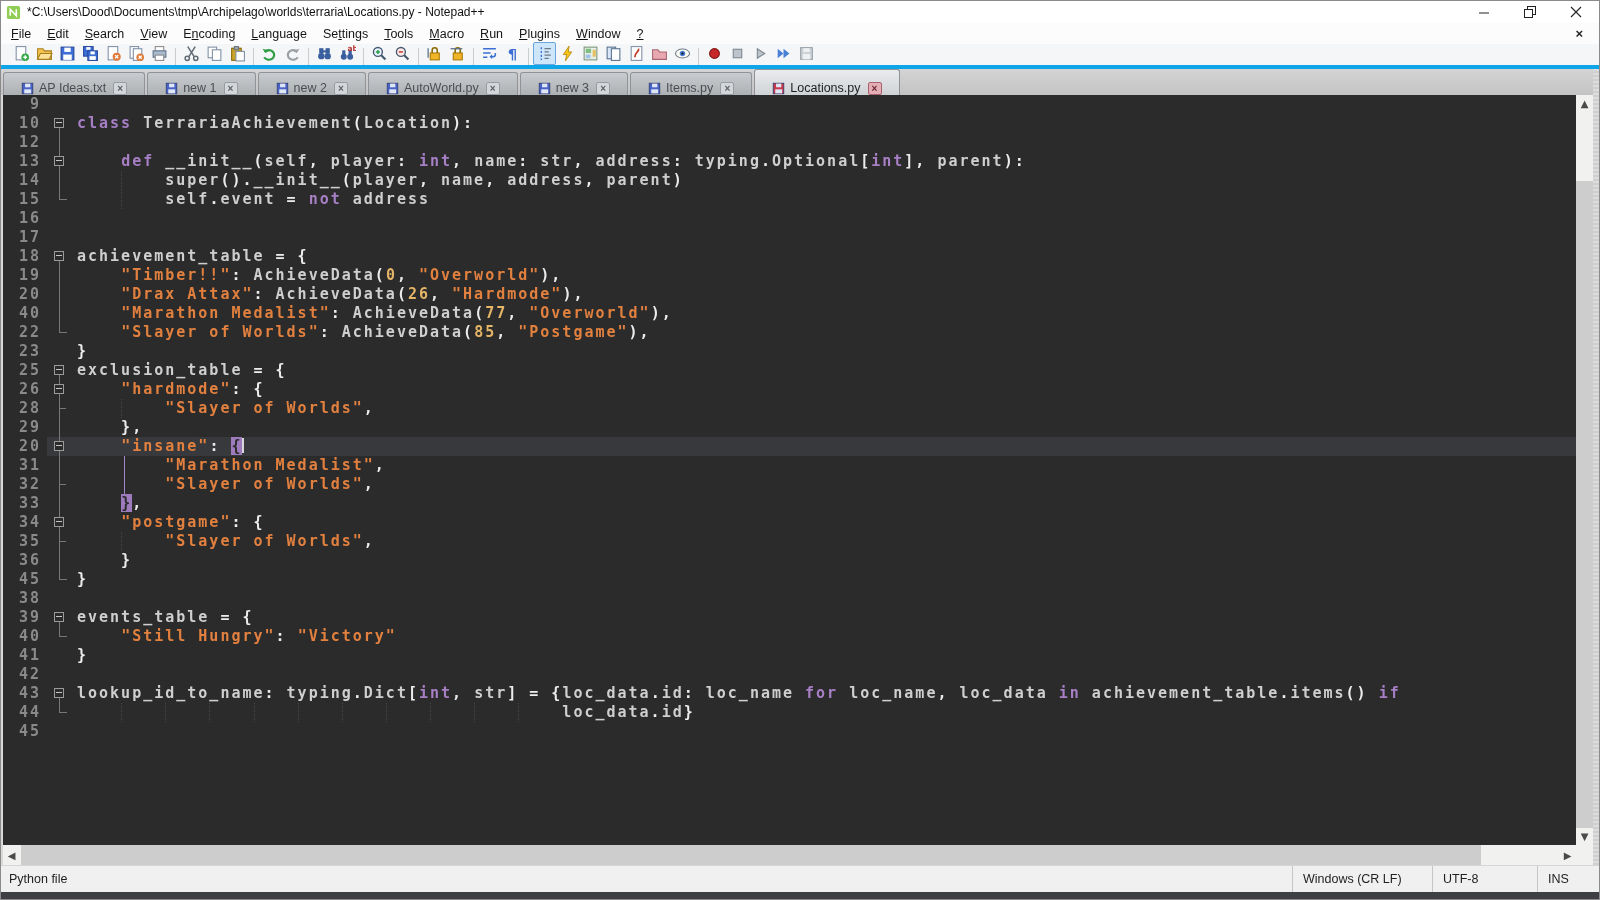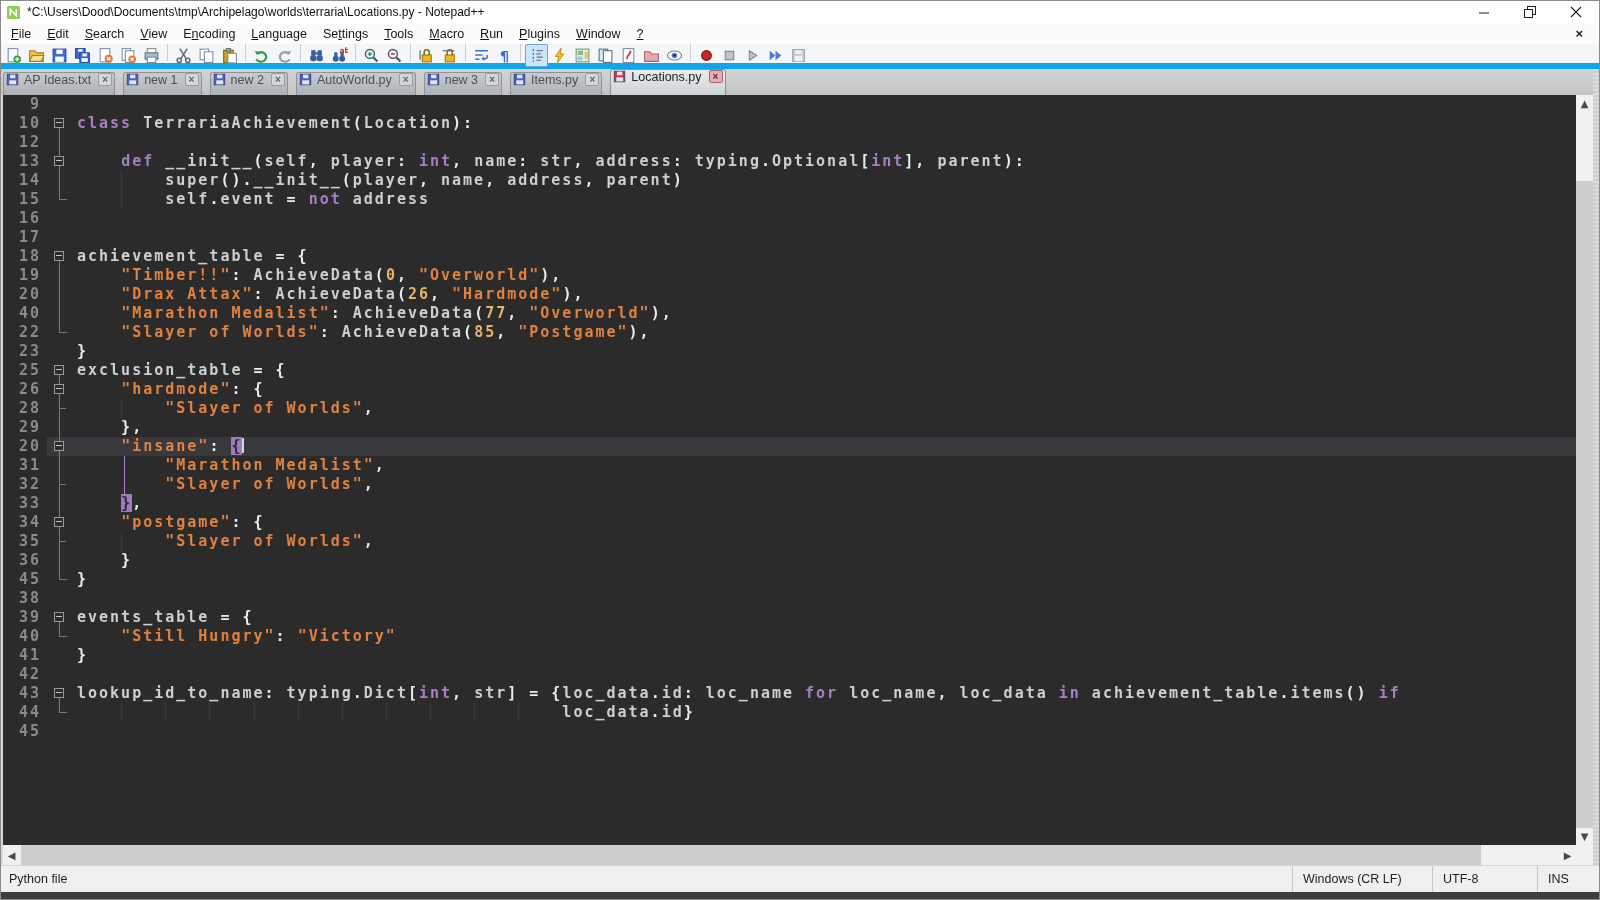--- a/index.html
+++ b/index.html
@@ -16,30 +16,30 @@
   .win-btn{width:46px;height:100%;display:flex;align-items:center;justify-content:center}
 
   
   .menubar{position:absolute;top:22px;left:0;right:0;height:21px;background:#fcfcfc;
            display:flex;align-items:center;font-size:12.5px;color:#151515;padding-left:2px}
   .menu-item{padding:2px 8px;white-space:nowrap}
   .menu-close{margin-left:auto;margin-right:10px;font-size:13px;font-weight:bold;color:#222;padding:0 6px}
 
   
   .toolbar{position:absolute;top:43px;left:0;right:0;height:25px;background:#f5f6f7;
-           border-bottom:6px solid #0ea5e9;display:flex;align-items:flex-start;padding-left:1px}
+           border-bottom:4px solid #0ea5e9;display:flex;align-items:flex-end;padding-left:9px}
   .tb-btn{width:23px;height:23px;display:flex;align-items:center;justify-content:center;
           border:1px solid transparent;background:transparent;padding:0}
   .tb-btn.pressed{background:#cde6fa;border:1px solid #6aa6dd;border-radius:2px}
   .tb-sep{width:1px;height:17px;background:#c9cdd2;margin:0 4px}
 
   
   .tabbar{position:absolute;top:68px;left:0;right:0;height:26px;
           background:linear-gradient(#d4d4d4,#c3c3c3);display:flex;align-items:flex-end;padding-left:2px}
-  .tab{height:23px;display:flex;align-items:flex-start;padding:0 2px;margin-right:8px;
+  .tab{height:23px;display:flex;align-items:flex-end;padding:0 17px;margin-right:2px;
        border:1px solid #8f9399;border-bottom:none;border-top-left-radius:3px;border-top-right-radius:3px;
        background:linear-gradient(#c9ccCF,#aeb1b4);font-size:12.5px;color:#4a4e53;white-space:nowrap}
   .tab.active{height:26px;background:linear-gradient(#e9ebed,#d0d3d6);color:#1d1f22}
   .tab .ticon{margin-right:5px;display:flex}
   .tab .x{margin-left:7px;width:14px;height:13px;border:1px solid #989da3;background:#d4d7da;
           color:#5b6066;font-size:10px;line-height:11px;text-align:center;border-radius:2px;font-weight:bold}
   .tab.active .x{background:#e3aeb6;border-color:#a9616e;color:#6a2630}
 
   
   .edge-left{position:absolute;left:0;top:94px;bottom:34px;width:2px;background:#d9d9d9}

